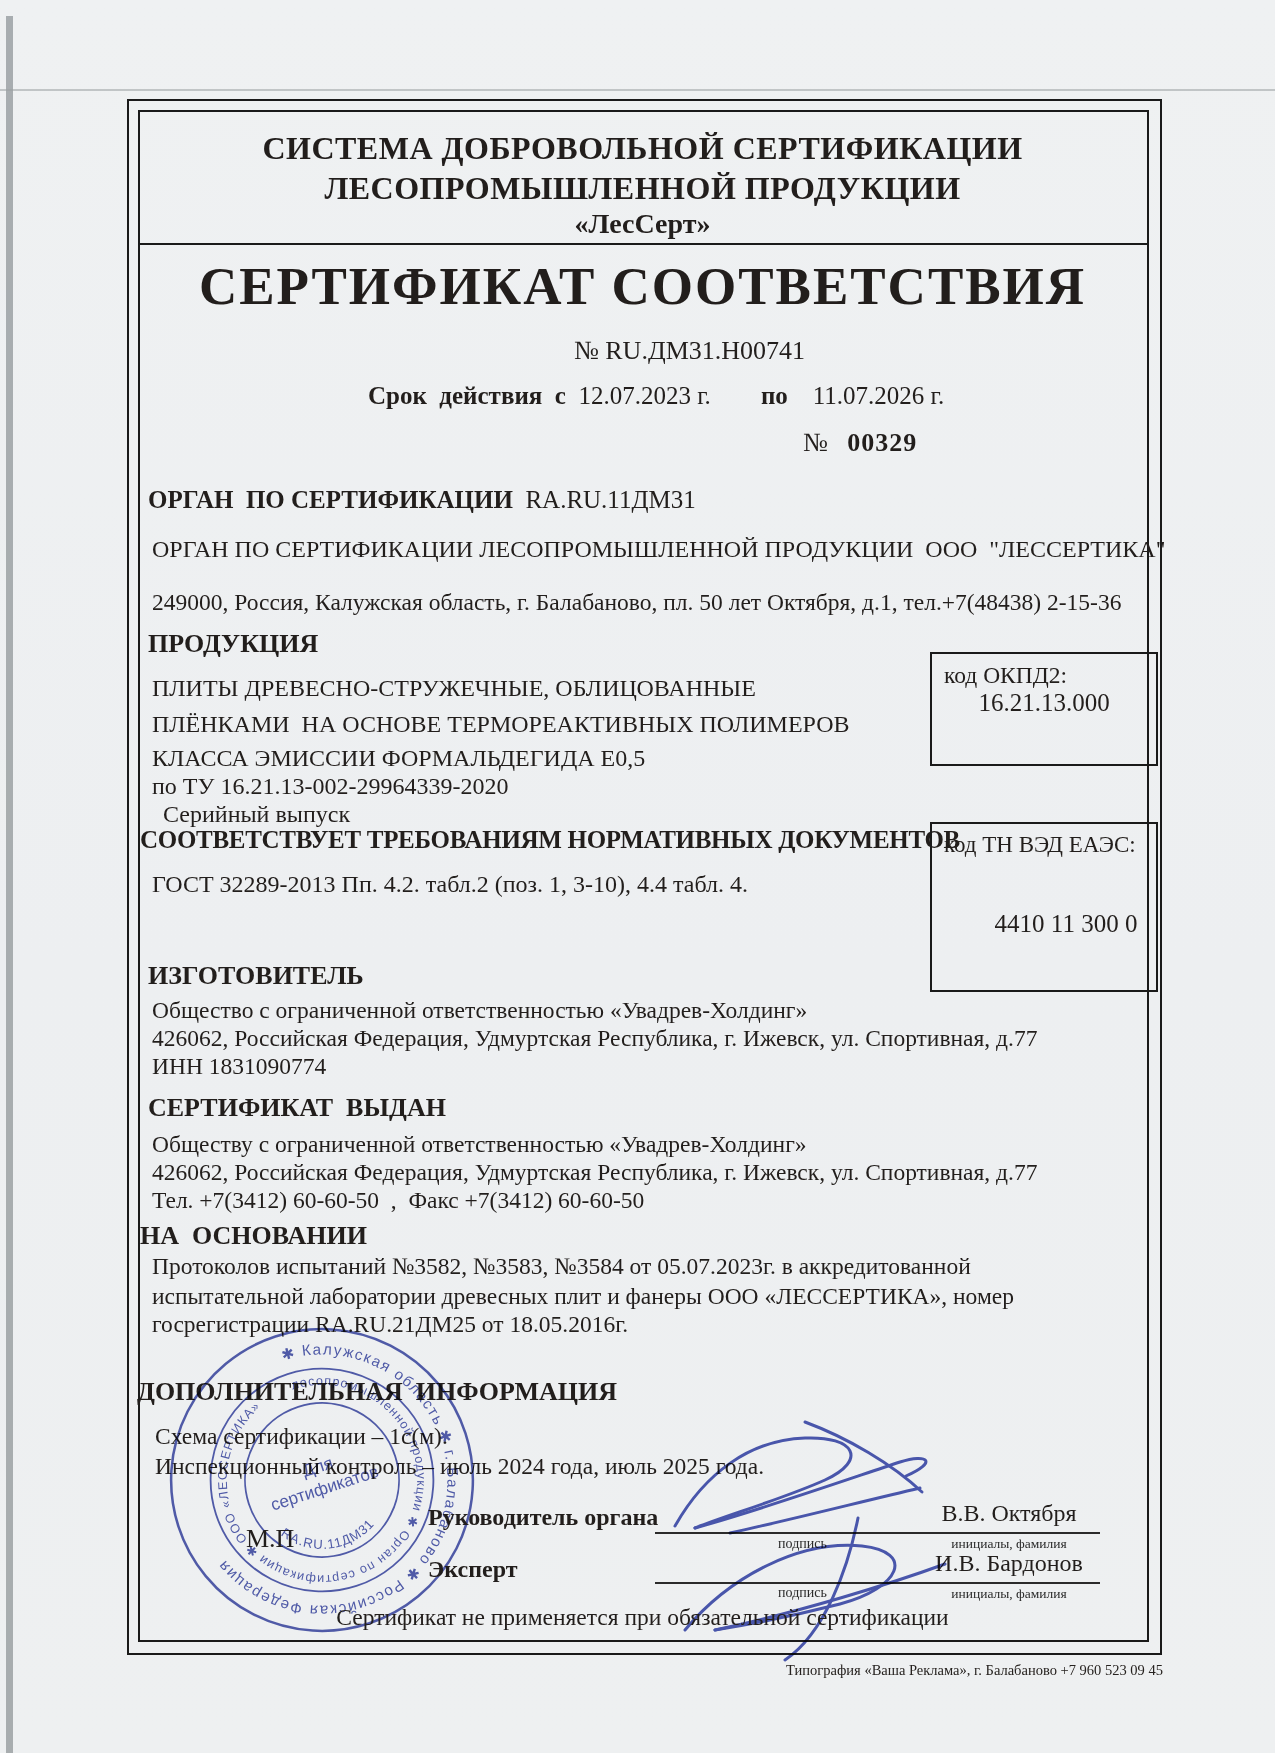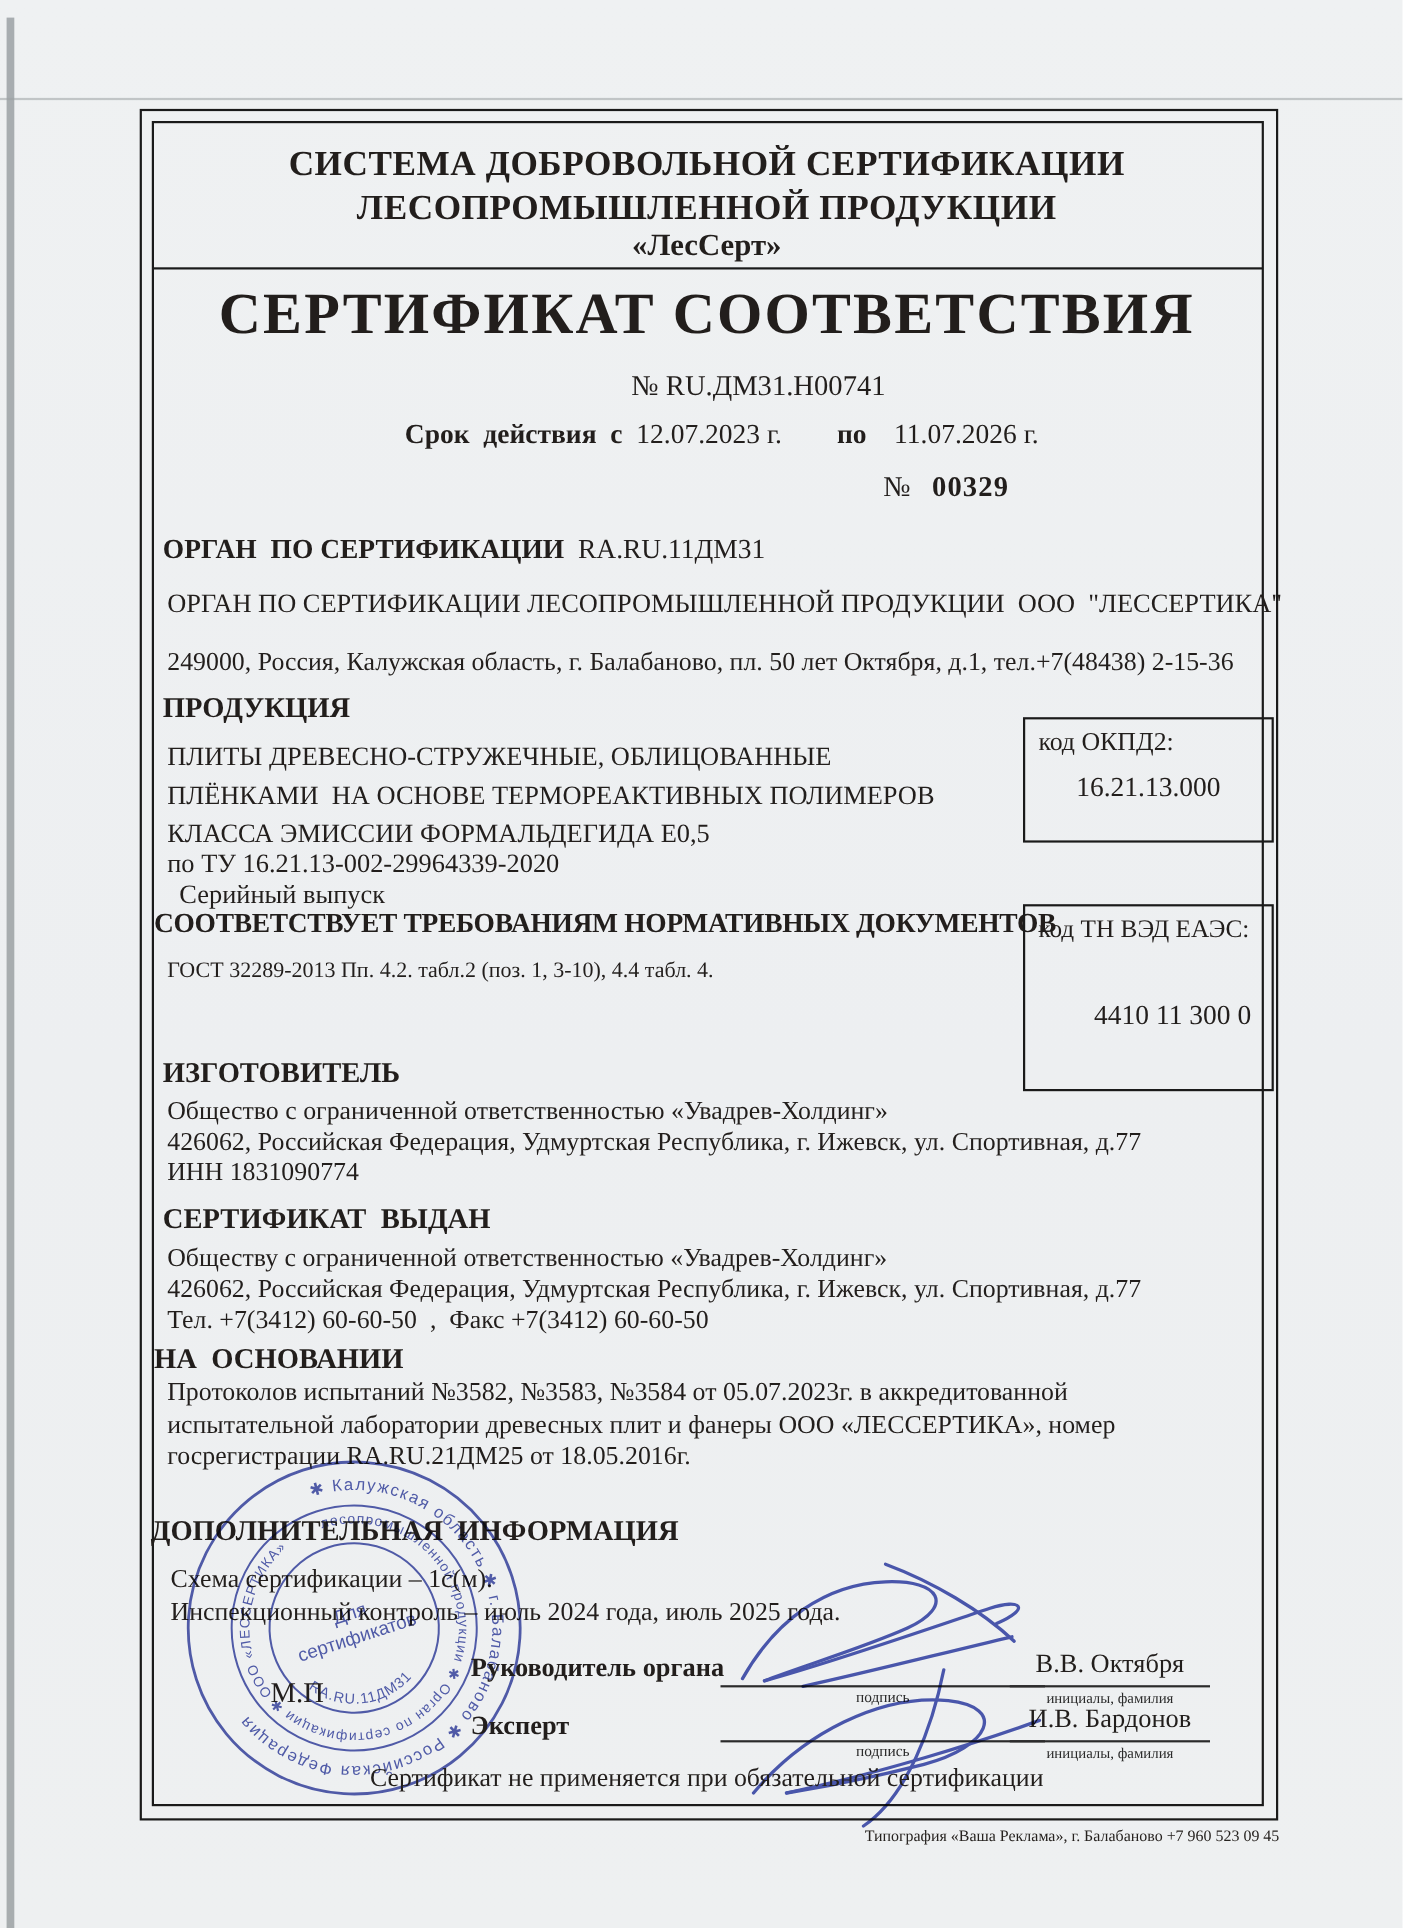--- a/index.html
+++ b/index.html
@@ -67,25 +67,25 @@
 
 <div class="t b" style="left:148px;top:629px;font-size:26px;">ПРОДУКЦИЯ</div>
 <div class="t" style="left:152px;top:675px;font-size:24px;">ПЛИТЫ ДРЕВЕСНО-СТРУЖЕЧНЫЕ, ОБЛИЦОВАННЫЕ</div>
 <div class="t" style="left:152px;top:711px;font-size:24px;">ПЛЁНКАМИ  НА ОСНОВЕ ТЕРМОРЕАКТИВНЫХ ПОЛИМЕРОВ</div>
 <div class="t" style="left:152px;top:745px;font-size:24px;">КЛАССА ЭМИССИИ ФОРМАЛЬДЕГИДА Е0,5</div>
 <div class="t" style="left:152px;top:773px;font-size:24px;">по ТУ 16.21.13-002-29964339-2020</div>
 <div class="t" style="left:163px;top:801px;font-size:24px;">Серийный выпуск</div>
 
 <div class="box" style="left:930px;top:652px;width:224px;height:110px;">
   <div class="lbl">код ОКПД2:</div>
-  <div class="val" style="margin-top:14px;">16.21.13.000</div>
+  <div class="val" style="">16.21.13.000</div>
 </div>
 
 <div class="t b" style="left:140px;top:826px;font-size:25px;letter-spacing:-0.3px;">СООТВЕТСТВУЕТ ТРЕБОВАНИЯМ НОРМАТИВНЫХ ДОКУМЕНТОВ</div>
-<div class="t" style="left:152px;top:871px;font-size:20px;">ГОСТ 32289-2013 Пп. 4.2. табл.2 (поз. 1, 3-10), 4.4 табл. 4.</div>
+<div class="t" style="left:152px;top:871px;font-size:24px;">ГОСТ 32289-2013 Пп. 4.2. табл.2 (поз. 1, 3-10), 4.4 табл. 4.</div>
 
 <div class="box" style="left:930px;top:822px;width:224px;height:166px;">
   <div class="lbl" style="font-size:23px;">код ТН ВЭД ЕАЭС:</div>
   <div class="val" style="margin-top:52px;margin-left:44px;">4410 11 300 0</div>
 </div>
 
 <div class="t b" style="left:148px;top:961px;font-size:26px;">ИЗГОТОВИТЕЛЬ</div>
 <div class="t" style="left:152px;top:997px;font-size:23.5px;">Общество с ограниченной ответственностью «Увадрев-Холдинг»</div>
 <div class="t" style="left:152px;top:1025px;font-size:23.5px;">426062, Российская Федерация, Удмуртская Республика, г. Ижевск, ул. Спортивная, д.77</div>
 <div class="t" style="left:152px;top:1053px;font-size:23.5px;">ИНН 1831090774</div>

